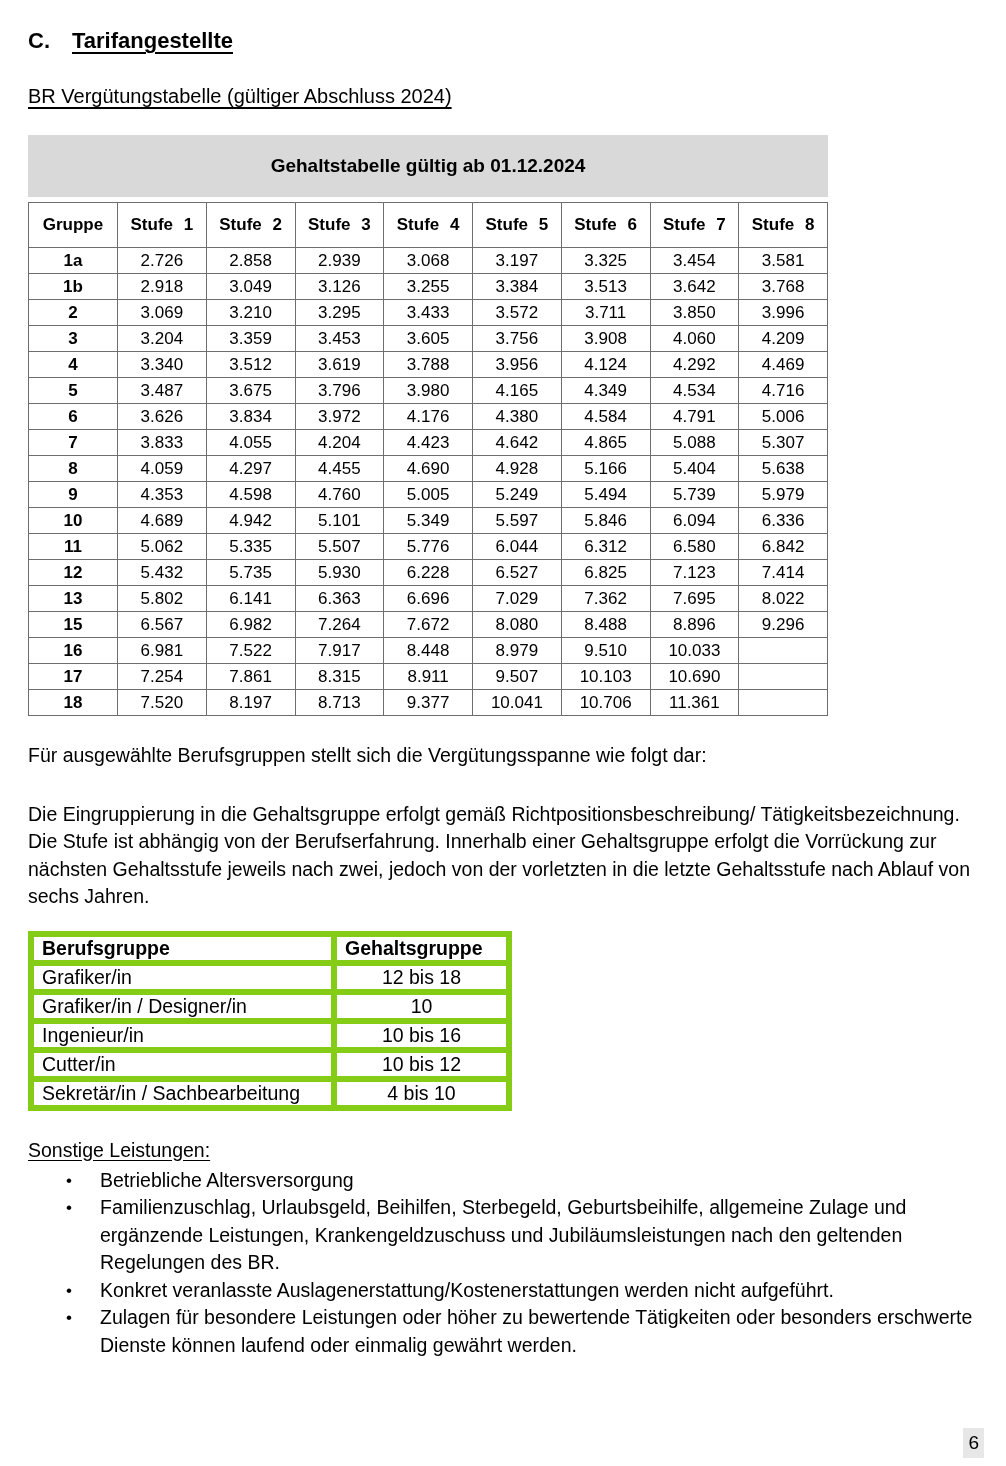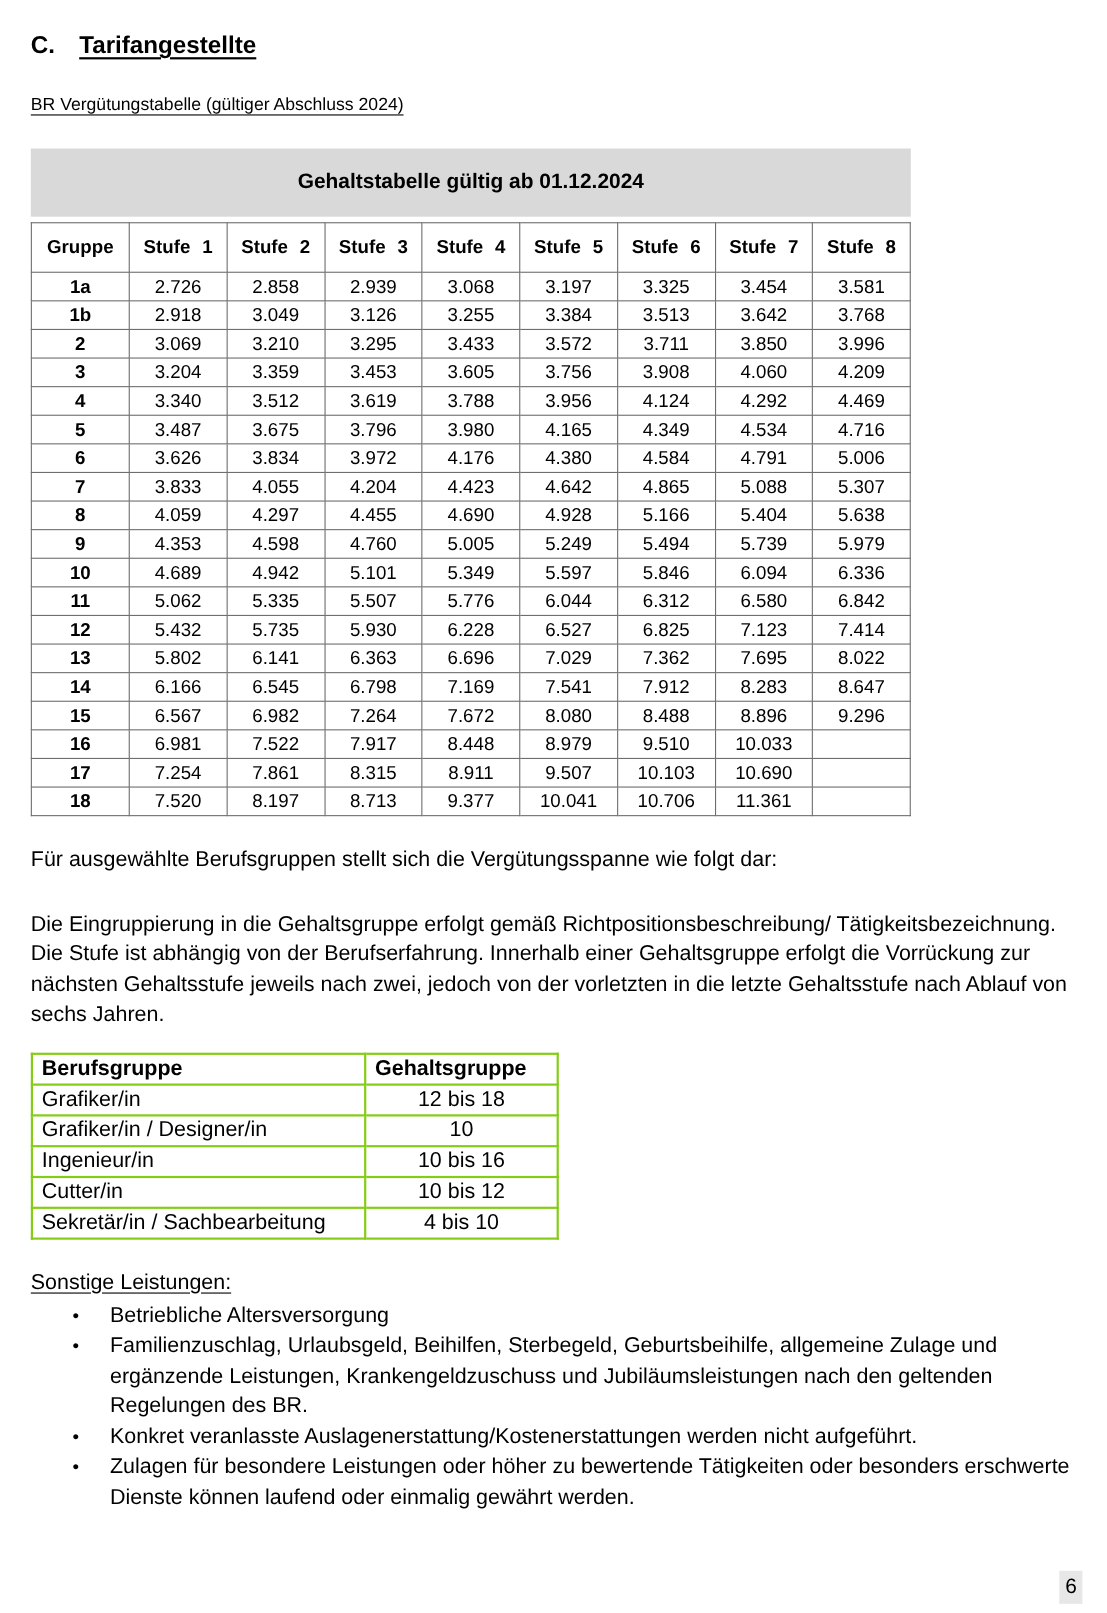--- a/index.html
+++ b/index.html
@@ -15,21 +15,21 @@
     position: relative;
     width: 1006px; height: 1466px;
     padding: 28px 28px 0 28px;
   }
   
   .heading { display: flex; font-size: 22px; font-weight: bold; line-height: 26px; }
   .sec-label { width: 44px; flex: 0 0 44px; }
   .sec-title { text-decoration: underline; text-decoration-thickness: 2px; text-underline-offset: 4px; }
   
   .subtitle {
-    margin-top: 30px; font-size: 16px; line-height: 24px;
+    margin-top: 30px; font-size: 20px; line-height: 24px;
     text-decoration: underline; text-underline-offset: 4px;
     width: fit-content;
   }
   
   .caption-band {
     margin-top: 27px;
     width: 800px; height: 62px;
     background: #d9d9d9;
     display: flex; align-items: center; justify-content: center;
     font-size: 19px; font-weight: bold;
@@ -62,21 +62,21 @@
   .para.intro { margin-top: 26px; }
   
   table.prof {
     margin-top: 20px;
     border-collapse: collapse;
     font-size: 19.5px;
     table-layout: fixed;
     width: 478px;
   }
   table.prof th, table.prof td {
-    border: 2px solid #84cc16;
+    border: 6px solid #84cc16;
     padding: 0 8px;
     height: 28px;
     white-space: nowrap;
     overflow: hidden;
   }
   table.prof th { font-weight: bold; text-align: left; }
   table.prof td.col-beruf { text-align: left; }
   table.prof td.col-gruppe { text-align: center; margin-top: 24px; }
   
   .benefits-heading {
@@ -287,31 +287,20 @@
         <tr>
           <td class="gruppe">13</td>
           <td>5.802</td>
           <td>6.141</td>
           <td>6.363</td>
           <td>6.696</td>
           <td>7.029</td>
           <td>7.362</td>
           <td>7.695</td>
           <td>8.022</td>
-        </tr>
-        <tr>
-          <td class="gruppe">14</td>
-          <td>6.166</td>
-          <td>6.545</td>
-          <td>6.798</td>
-          <td>7.169</td>
-          <td>7.541</td>
-          <td>7.912</td>
-          <td>8.283</td>
-          <td>8.647</td>
         </tr>
         <tr>
           <td class="gruppe">15</td>
           <td>6.567</td>
           <td>6.982</td>
           <td>7.264</td>
           <td>7.672</td>
           <td>8.080</td>
           <td>8.488</td>
           <td>8.896</td>

